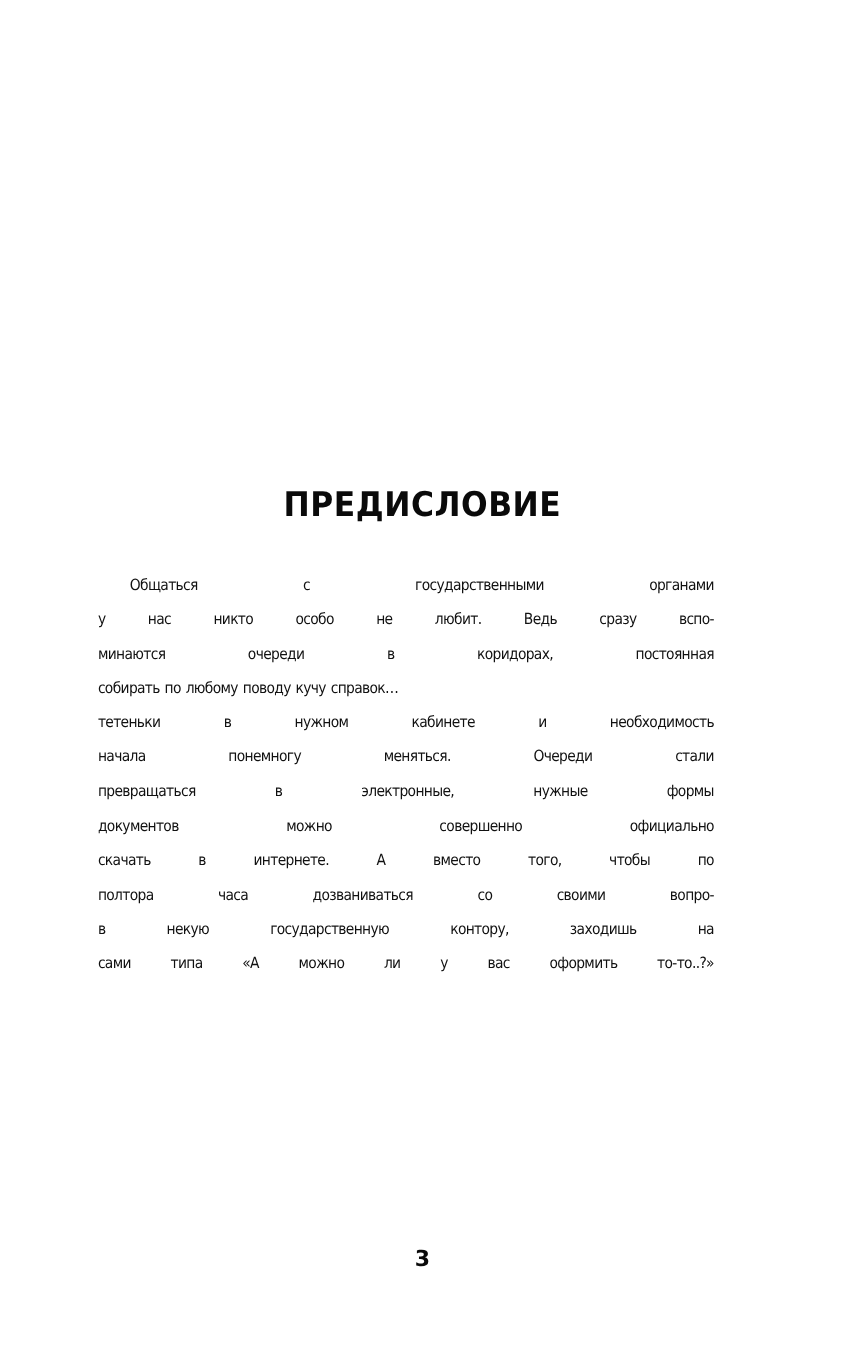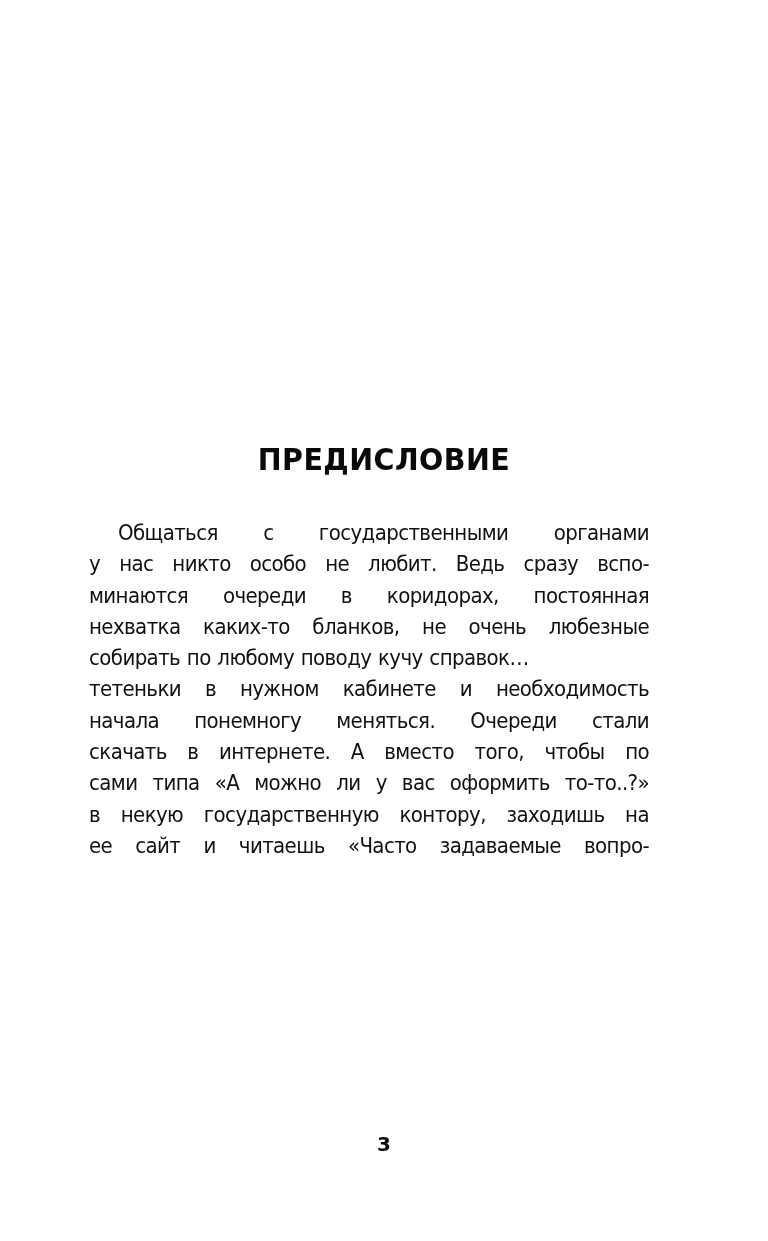--- a/index.html
+++ b/index.html
@@ -32,21 +32,21 @@
     .body-text {
       position: absolute;
       top: 517px;
       left: 89px;
       width: 560px;
     }
     .line {
       display: block;
       height: 31.3px;
       line-height: 31.3px;
-      font-size: 22px;
+      font-size: 14px;
       white-space: nowrap;
       text-align: justify;
       text-align-last: justify;
       font-family: "DejaVu Sans Condensed", "DejaVu Sans", sans-serif;
       letter-spacing: -0.6px;
       word-spacing: 1px;
     }
     .line.indent {
       padding-left: 29px;
     }
@@ -67,23 +67,24 @@
   </style>
 </head>
 <body>
 
 <h1 class="page-title">ПРЕДИСЛОВИЕ</h1>
 
 <div class="body-text">
   <span class="line indent">Общаться с государственными органами</span>
   <span class="line">у нас никто особо не любит. Ведь сразу вспо-</span>
   <span class="line">минаются очереди в коридорах, постоянная</span>
-  <span class="line">нехватка каких-то бланков, не очень любезные</span>
   <span class="line last">собирать по любому поводу кучу справок…</span>
   <span class="line">тетеньки в нужном кабинете и необходимость</span>
   <span class="line">начала понемногу меняться. Очереди стали</span>
+  <span class="line">превращаться в электронные, нужные формы</span>
+  <span class="line">документов можно совершенно официально</span>
   <span class="line">скачать в интернете. А вместо того, чтобы по</span>
+  <span class="line">полтора часа дозваниваться со своими вопро-</span>
+  <span class="line">в некую государственную контору, заходишь на</span>
   <span class="line">сами типа «А можно ли у вас оформить то-то..?»</span>
-  <span class="line">в некую государственную контору, заходишь на</span>
-  <span class="line">ее сайт и читаешь «Часто задаваемые вопро-</span>
 </div>
 
 <div class="page-number">3</div>
 
 </body></html>

